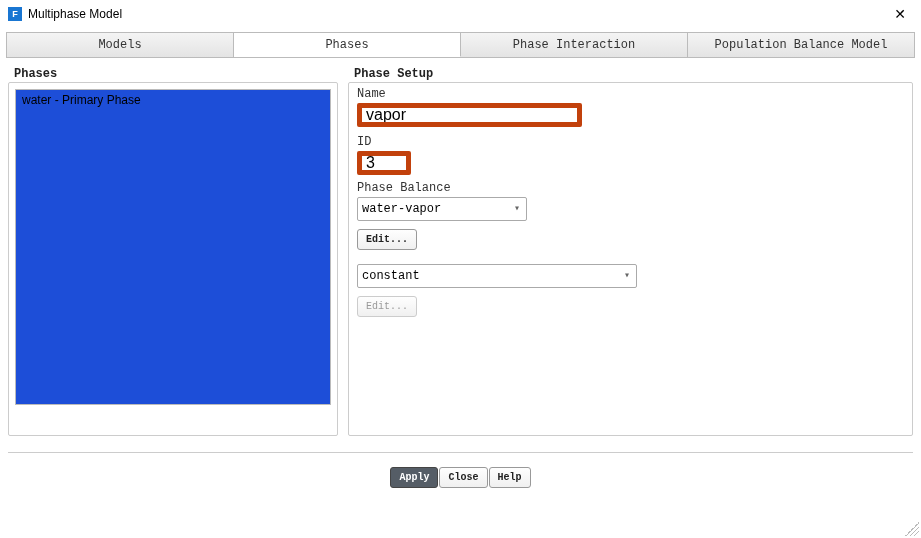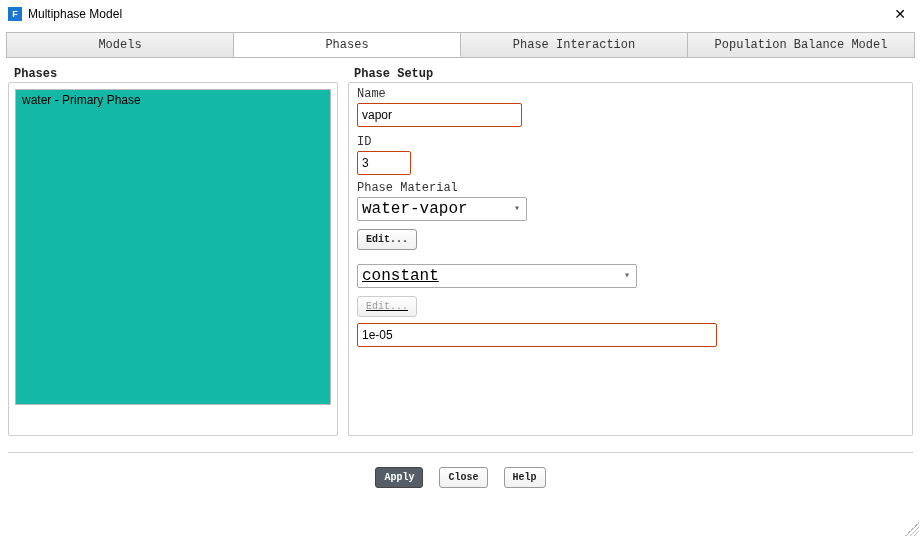--- a/index.html
+++ b/index.html
@@ -97,21 +97,21 @@
     .phases-box {
       border: 1px solid #ccc;
       height: 354px;
       margin-top: 6px;
       padding: 6px;
       border-radius: 2px;
     }
     .phases-list {
       border: 1px solid #bbb;
       height: 316px;
-      background: #14b8a6;
+      background: #1d4ed8;
     }
     .phase-item {
       padding: 3px 6px;
       font-size: 12px;
       cursor: pointer;
     }
     .phase-item.selected {
       background: #cddced;
     }
     .phase-buttons {
@@ -158,33 +158,33 @@
       flex-direction: column;
     }
     .col { display: flex; flex-direction: column; }
     .label {
       font-family: "Courier New", monospace;
       font-size: 12px;
       color: #333;
       margin-bottom: 2px;
     }
     .input {
-      border: 1px solid #c2410c;
+      border: 5px solid #c2410c;
       border-radius: 2px;
       padding: 3px 4px;
-      font-size: 12px;
+      font-size: 16px;
       height: 24px;
       background: #fff;
     }
     .select {
       border: 1px solid #aaa;
       border-radius: 2px;
       padding: 2px 20px 2px 4px;
       font-family: "Courier New", monospace;
-      font-size: 16px;
+      font-size: 12px;
       height: 24px;
       background: #fff;
       position: relative;
       display: flex;
       align-items: center;
       cursor: pointer;
     }
     .select::after {
       content: "▾";
       position: absolute;
@@ -193,21 +193,21 @@
       font-size: 10px;
       color: #666;
     }
     .footer-divider {
       border-top: 1px solid #ccc;
       margin: 8px;
     }
     .footer-buttons {
       display: flex;
       justify-content: center;
-      gap: 16px;
+      gap: 1px;
       padding: 6px 0;
     }
     .resize-grip {
       position: absolute;
       right: 2px;
       bottom: 2px;
       width: 14px;
       height: 14px;
       background:
         linear-gradient(135deg, transparent 50%, #bbb 50%, #bbb 55%, transparent 55%,
@@ -251,37 +251,36 @@
           <div class="label">Name</div>
           <input class="input" type="text" value="vapor" style="">
         </div>
         <div class="col" style="width:54px;">
           <div class="label">ID</div>
           <input class="input" type="text" value="3" style="">
         </div>
       </div>
 
       <div class="col" style="margin-bottom:6px;">
-        <div class="label">Phase Material</div>
+        <div class="label">Phase Balance</div>
         <div class="row" style="margin-bottom:0;">
           <div class="select" style="width:170px;">
             <span>water-vapor</span>
           </div>
           <button class="btn bold">Edit...</button>
         </div>
       </div>
 
       <div class="col" style="margin-top:14px;">
-        <div class="row" style="margin-bottom:6px;text-decoration:underline;">
+        <div class="row" style="margin-bottom:6px;">
           <div class="select" style="width:280px;">
             <span>constant</span>
           </div>
           <button class="btn disabled">Edit...</button>
         </div>
-        <input class="input" type="text" style="width: 360px;" value="1e-05">
       </div>
     </div>
   </div>
 </div>
 
 <div class="footer-divider"></div>
 <div class="footer-buttons">
   <button class="btn primary">Apply</button>
   <button class="btn bold">Close</button>
   <button class="btn bold">Help</button>

